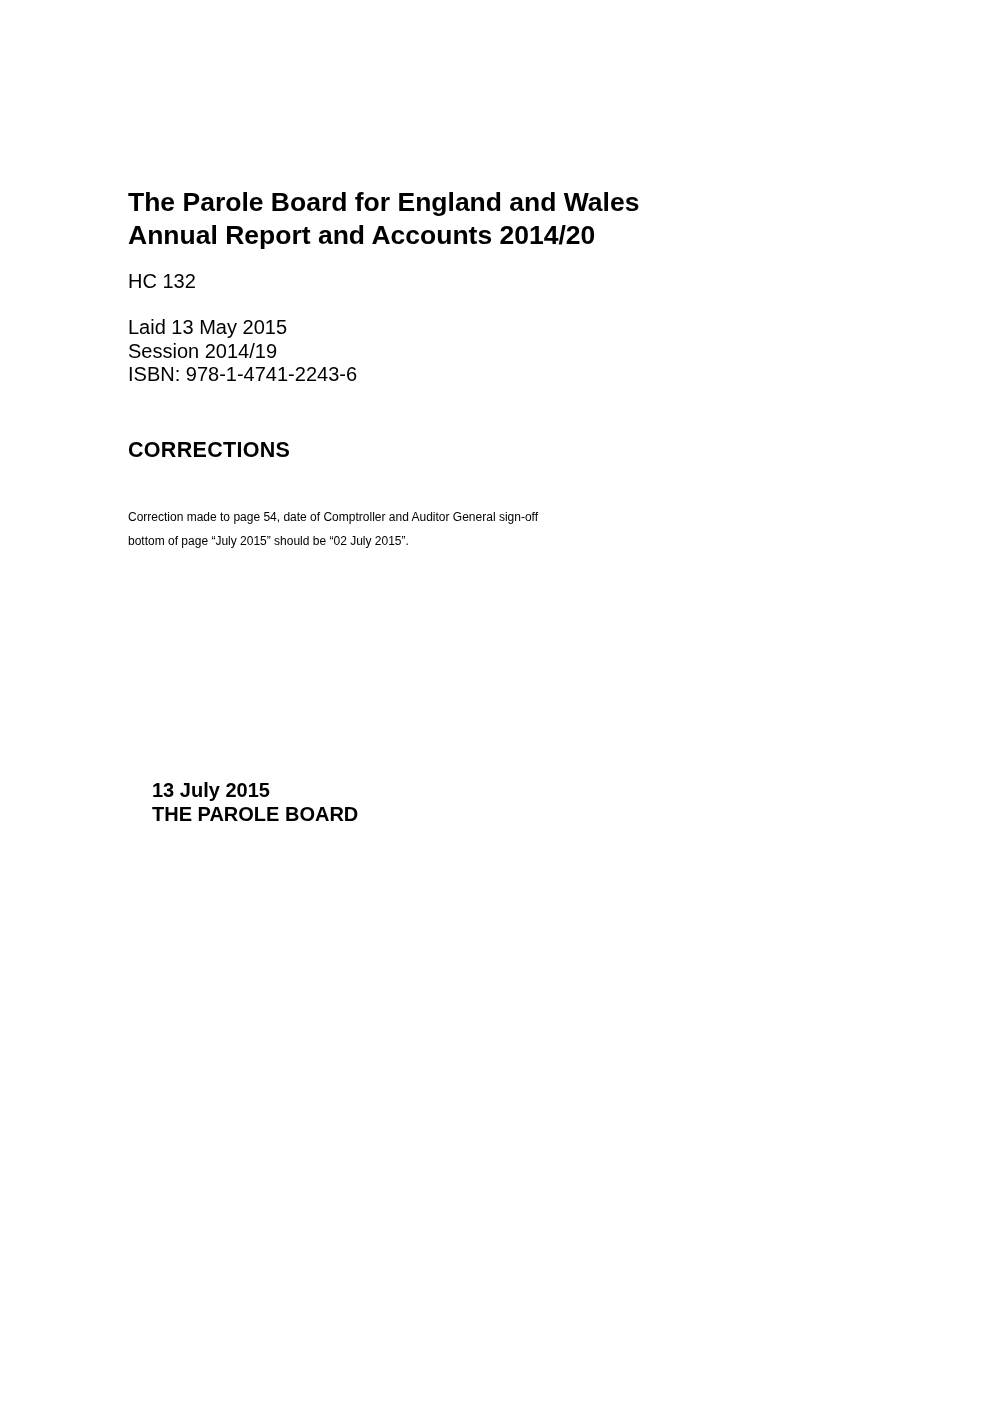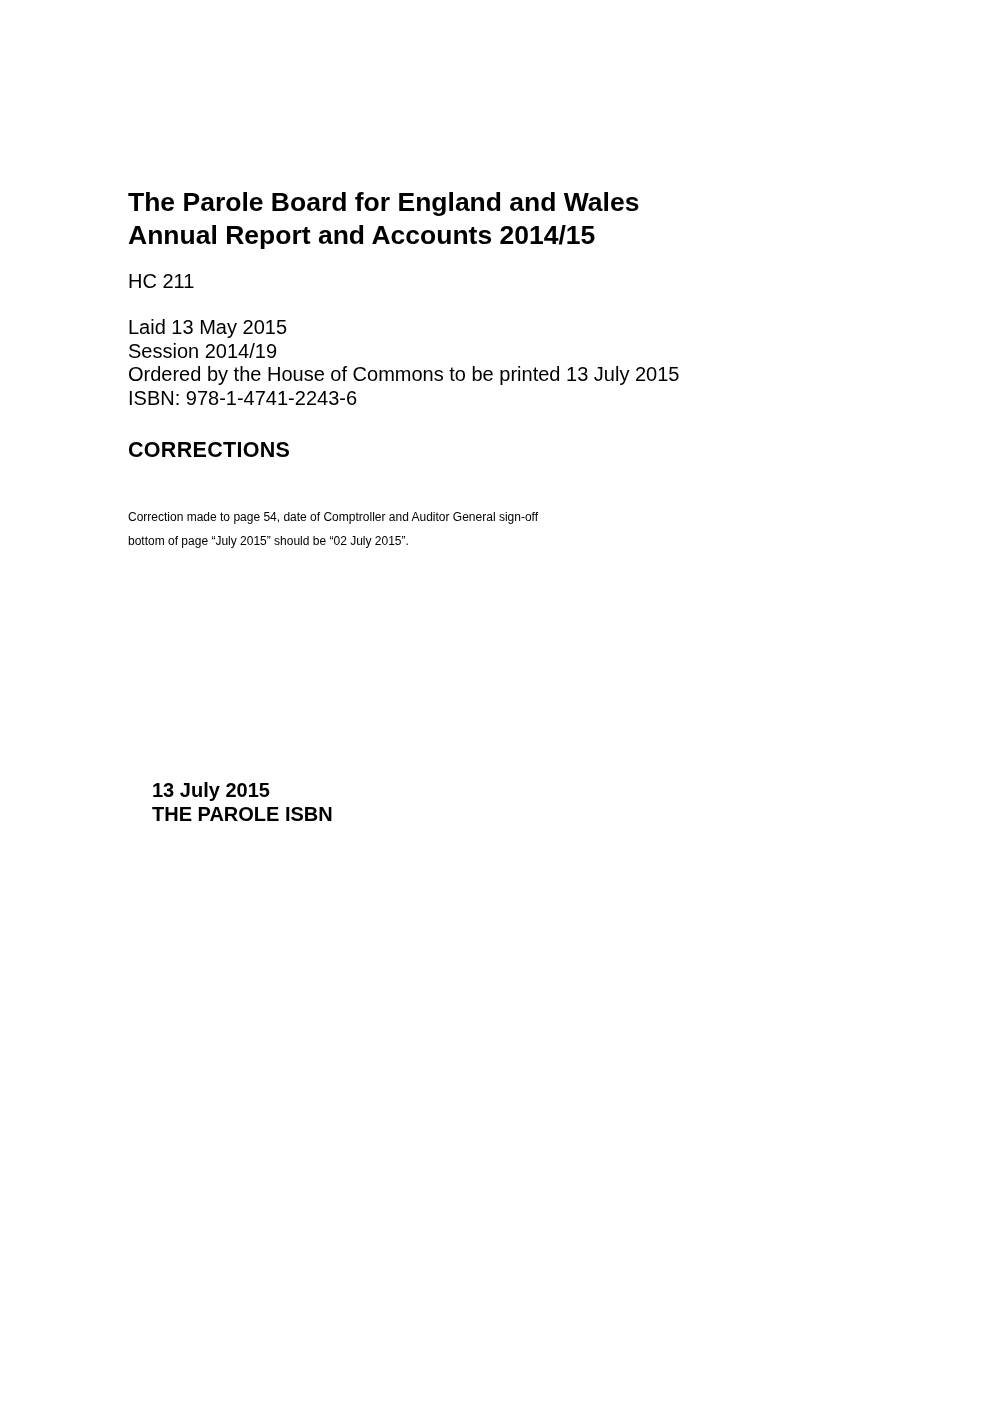--- a/index.html
+++ b/index.html
@@ -57,37 +57,36 @@
   }
   .line { display: block; }
 </style>
 </head>
 <body>
 
 <div class="page">
 
   <h1 class="block title">
     <span class="line">The Parole Board for England and Wales</span>
-    <span class="line">Annual Report and Accounts 2014/15</span>
+    <span class="line">Annual Report and Accounts 2014/20</span>
   </h1>
 
-  <div class="block hc">HC 211</div>
+  <div class="block hc">HC 132</div>
 
   <div class="block pub-details">
     <span class="line">Laid 13 May 2015</span>
     <span class="line">Session 2014/19</span>
-    <span class="line">Ordered by the House of Commons to be printed 13 July 2015</span>
     <span class="line">ISBN: 978-1-4741-2243-6</span>
   </div>
 
   <h2 class="block corrections-heading">CORRECTIONS</h2>
 
   <p class="block correction-text">
     <span class="line">Correction made to page 54, date of Comptroller and Auditor General sign-off</span>
     <span class="line">bottom of page “July 2015” should be “02 July 2015”.</span>
   </p>
 
   <div class="block signoff">
     <span class="line">13 July 2015</span>
-    <span class="line">THE PAROLE ISBN</span>
+    <span class="line">THE PAROLE BOARD</span>
   </div>
 
 </div>
 
 </body></html>

